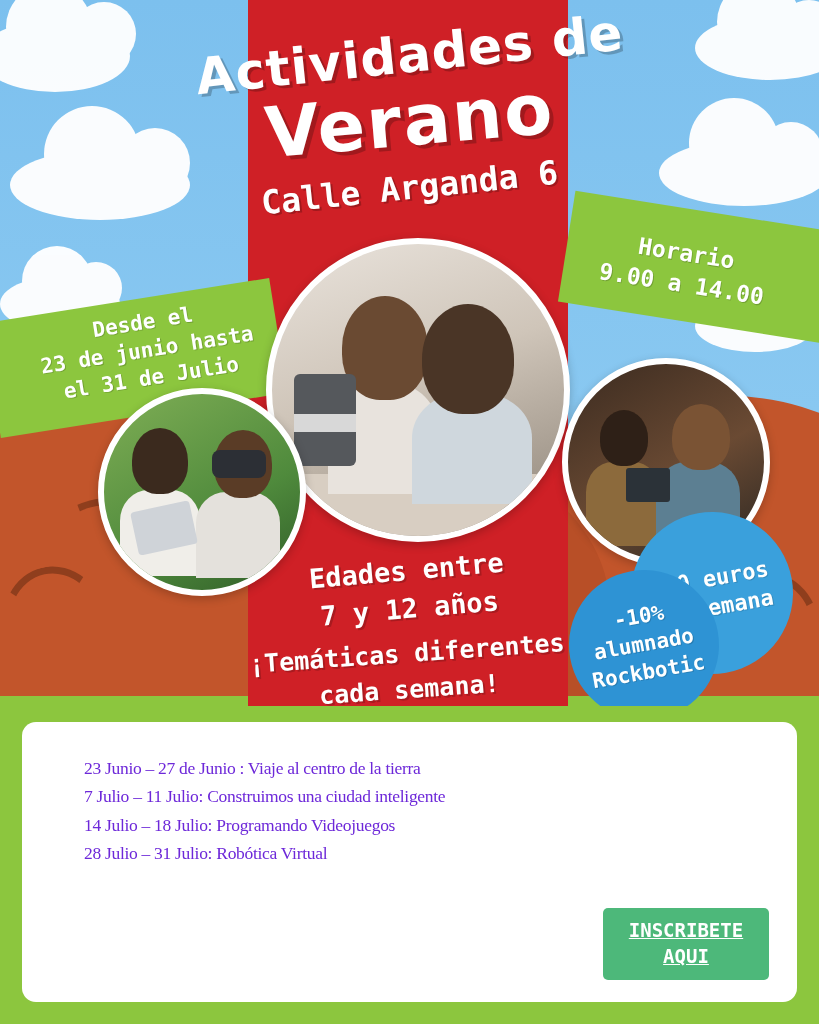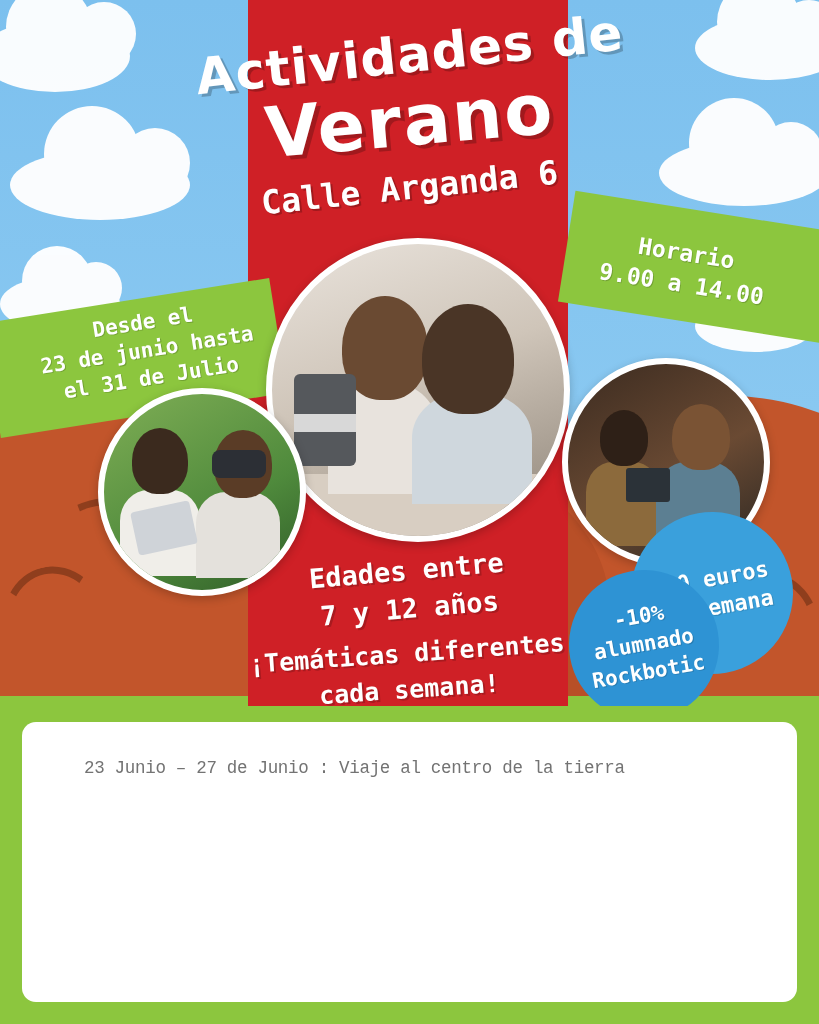--- a/index.html
+++ b/index.html
@@ -337,24 +337,24 @@
     font-size: 17.5px;
     line-height: 1.52;
     color: #1c1c1c;
     letter-spacing: -0.3px;
   }
   .schedule {
     margin-top: 14px;
     padding-left: 38px;
   }
   .schedule-item {
-    font-family: Liberation Mono, monospace;
+    font-family: Liberation Serif, serif;
     font-size: 17.5px;
     line-height: 1.62;
-    color: #737373;
+    color: #6d28d9;
     letter-spacing: -0.3px;
   }
   .cta {
     position: absolute;
     right: 28px;
     bottom: 22px;
     width: 166px;
     height: 72px;
     background: #4db87a;
     border: none;
@@ -446,17 +446,22 @@
 
   <div class="banner-text ages" style="white-space:pre-line">Edades entre
 7 y 12 años</div>
   <div class="banner-text themes" style="white-space:pre-line">¡Temáticas diferentes
 cada semana!</div>
 
   <div class="bottom-panel">
     <div class="white-card">
       <div class="schedule">
         <div class="schedule-item">23 Junio – 27 de Junio : Viaje al centro de la tierra</div>
+        <div class="schedule-item">7 Julio – 11 Julio: Construimos una ciudad inteligente</div>
+        <div class="schedule-item">14 Julio – 18 Julio: Programando Videojuegos</div>
+        <div class="schedule-item">28 Julio – 31 Julio: Robótica Virtual</div>
       </div>
+      <button class="cta" style="white-space:pre-line">INSCRIBETE
+AQUI</button>
     </div>
   </div>
 
 </div>
 
 </body></html>

